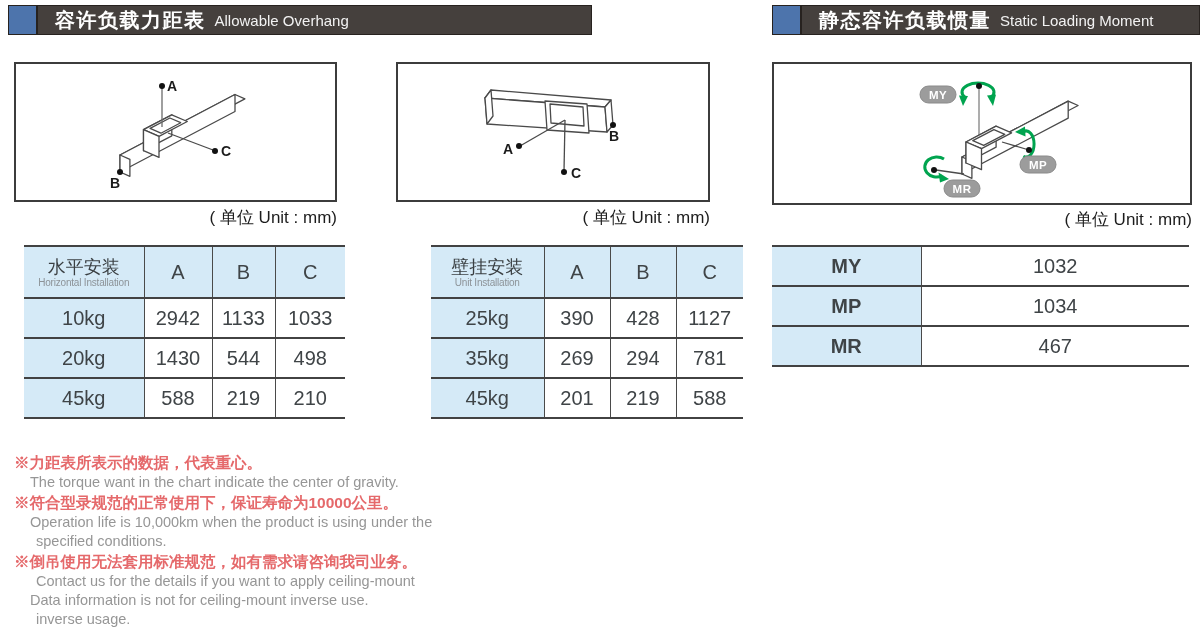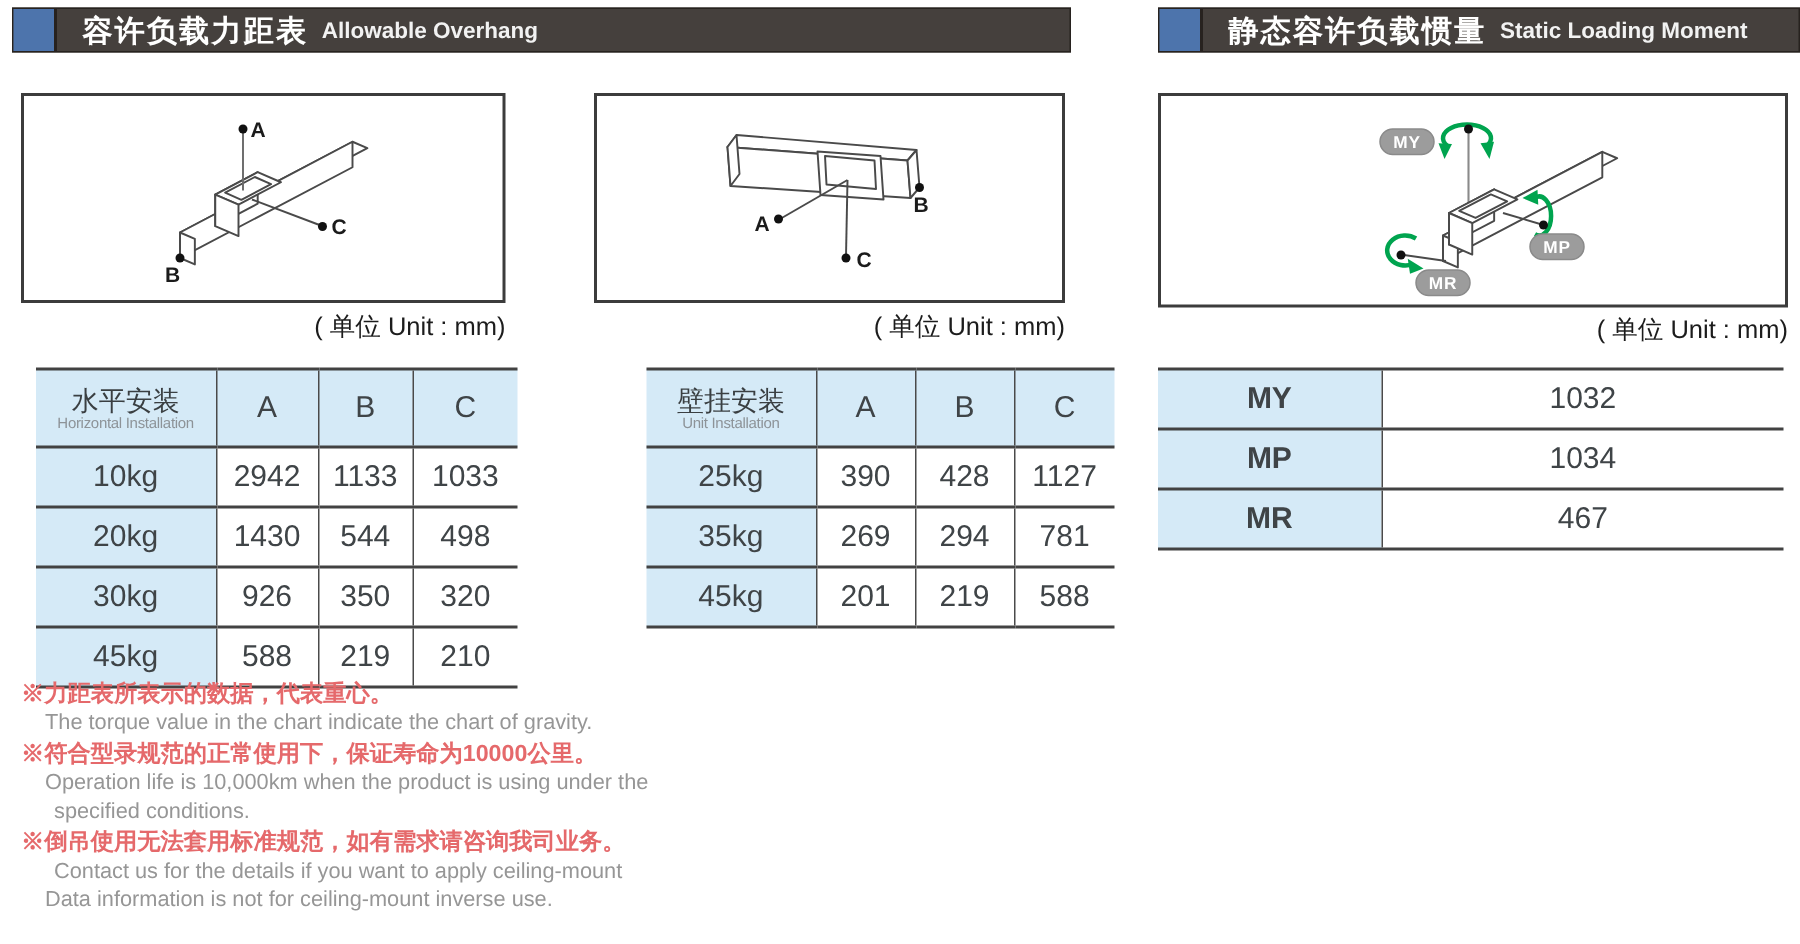--- a/index.html
+++ b/index.html
@@ -6,28 +6,28 @@
   .page {
     position:relative; width:1200px; height:629px; overflow:hidden;
     background:#ffffff; font-family:"Liberation Sans", sans-serif;
   }
   
   .bar {
     position:absolute; top:5px; height:30px; box-sizing:border-box;
     background:#45403d; border:1px solid #27221f;
     display:flex; align-items:center;
   }
-  #bar-left  { left:8px;   width:706px; }
+  #bar-left  { left:8px;   width:584px; }
   #bar-right { left:772px; width:428px; }
   .accent {
     align-self:stretch; width:27px; background:#4d74ac;
     border-right:2px solid #27221f; flex:0 0 auto;
   }
   .bar-zh { color:#ffffff; font-size:20px; font-weight:bold; margin-left:17px; letter-spacing:1.5px; white-space:nowrap; }
-  .bar-en { color:#f2f2f2; font-size:15px; font-weight:bold; margin-left:9px; white-space:nowrap; }
+  .bar-en { color:#f2f2f2; font-size:15px; font-weight:normal; margin-left:9px; white-space:nowrap; }
   
   .dbox { position:absolute; box-sizing:border-box; border:2px solid #3c3c3c; background:#fff; }
   #dbox1 { left:14px;  top:62px; width:323px; height:140px; }
   #dbox2 { left:396px; top:62px; width:314px; height:140px; }
   #dbox3 { left:772px; top:62px; width:420px; height:143px; }
   .dbox svg { display:block; }
   .unit-note { position:absolute; text-align:right; font-size:17px; color:#1c1c1c; }
   #unit1 { left:14px;  top:206px; width:323px; }
   #unit2 { left:396px; top:206px; width:314px; }
   #unit3 { left:772px; top:208px; width:420px; }
@@ -192,26 +192,20 @@
         <td>1133</td>
         <td>1033</td>
       </tr>
       <tr class="datarow">
         <td class="blue load">20kg</td>
         <td>1430</td>
         <td>544</td>
         <td>498</td>
       </tr>
       <tr class="datarow">
-        <td class="blue load">30kg</td>
-        <td>926</td>
-        <td>350</td>
-        <td>320</td>
-      </tr>
-      <tr class="datarow">
         <td class="blue load">45kg</td>
         <td>588</td>
         <td>219</td>
         <td>210</td>
       </tr>
     </tbody>
       </table>
   </div>
 
   <div class="twrap" id="twrap2">
@@ -272,22 +266,23 @@
       <tr class="datarow">
         <td class="blue mlabel">MR</td>
         <td class="mvalue">467</td>
       </tr>
     </tbody>
       </table>
   </div>
 
   <div class="notes">
     <div class="note-zh">※力距表所表示的数据，代表重心。</div>
-    <div class="note-en">The torque value in the chart indicate the chart of gravity.</div>
+    <div class="note-en">The torque want in the chart indicate the center of gravity.</div>
     <div class="note-zh">※符合型录规范的正常使用下，保证寿命为10000公里。</div>
     <div class="note-en">Operation life is 10,000km when the product is using under the</div>
     <div class="note-en cont">specified conditions.</div>
     <div class="note-zh">※倒吊使用无法套用标准规范，如有需求请咨询我司业务。</div>
     <div class="note-en cont">Contact us for the details if you want to apply ceiling-mount</div>
     <div class="note-en">Data information is not for ceiling-mount inverse use.</div>
+    <div class="note-en cont">inverse usage.</div>
   </div>
 
 </div>
 
 </body></html>

